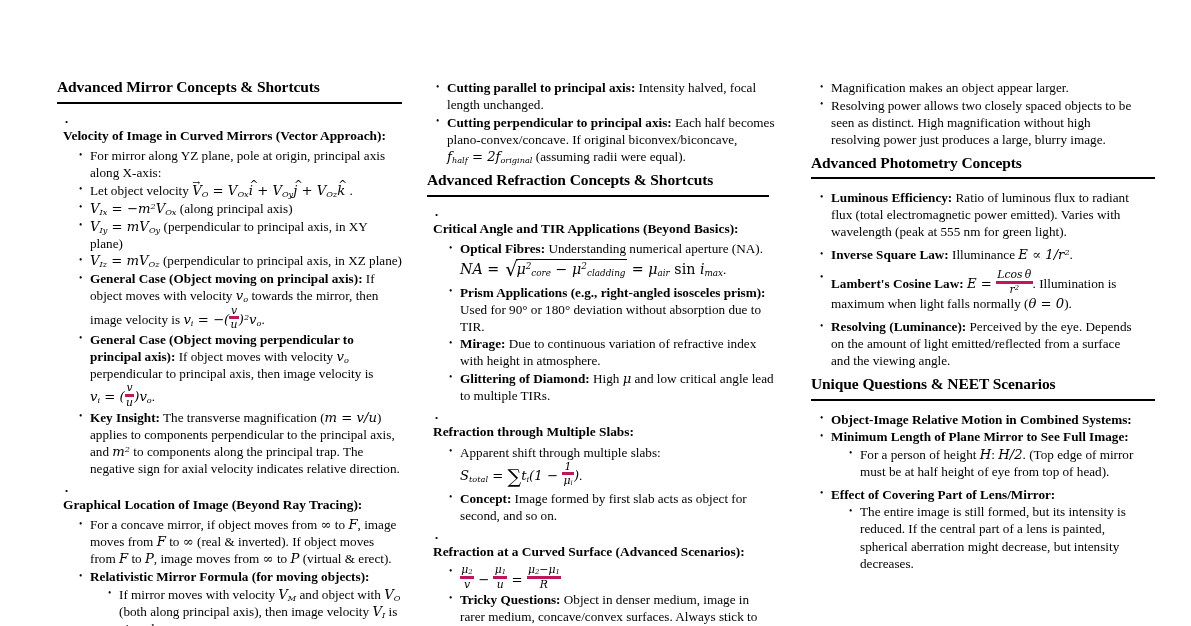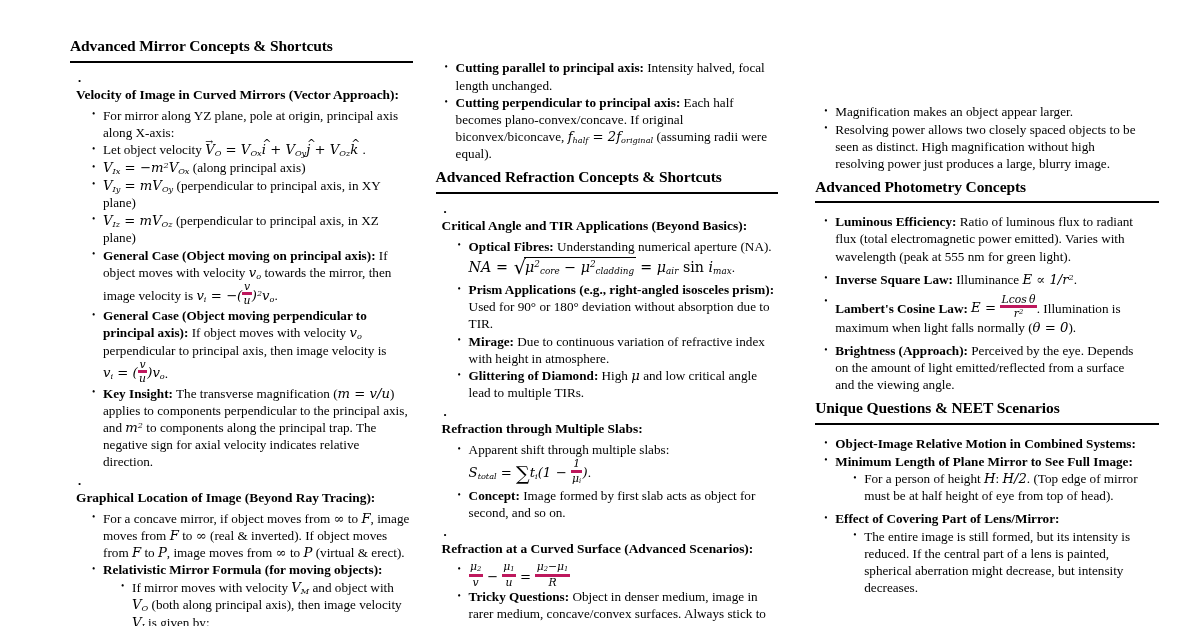--- a/index.html
+++ b/index.html
@@ -18,24 +18,23 @@
   .page {
     position: relative;
     width: 1191px;
     height: 626px;
     padding: 0;
     box-sizing: border-box;
   }
   .columns {
     display: flex;
     gap: 0;
-    padding: 78px 0 0 13px;
+    padding: 78px 0 0 0;
     box-sizing: border-box;
     height: 626px;
-    align-items: center;
   }
   .col {
     width: 397px;
     box-sizing: border-box;
     padding: 0 22px 0 0;
     overflow: hidden;
   }
   .col.c1 { padding-left: 57px; padding-right: 0px; width: 404px; }
   .col.c2 { padding-left: 23px; padding-right: 12px; width: 385px; }
   .col.c3 { padding-left: 22px; padding-right: 48px; width: 402px; }
@@ -316,21 +315,21 @@
           <span>Ratio of luminous flux to radiant flux (total electromagnetic power emitted). Varies with wavelength (peak at 555 nm for green light).</span></li>
 
         <li class="spaced"><b>Inverse Square Law:</b>
           <span>Illuminance</span>
           <span class="m">E <span class="mr">∝</span> 1/r<sup>2</sup></span><span>.</span></li>
 
         <li class="spaced"><b>Lambert's Cosine Law:</b>
           <span class="m">E <span class="mr">=</span>
             <span class="frac"><span class="num">Lcos θ</span><span>r<sup>2</sup></span></span></span><span>. Illumination is maximum when light falls normally (</span><span class="m">θ <span class="mr">=</span> 0</span><span>).</span></li>
 
-        <li class="spaced"><b>Brightness (Approach):</b>
+        <li class="spaced"><b>Resolving (Luminance):</b>
           <span>Perceived by the eye. Depends on the amount of light emitted/reflected from a surface and the viewing angle.</span></li>
       </ul>
 
       <h2 class="section">Unique Questions &amp; NEET Scenarios</h2>
       <div class="rule"></div>
 
       <ul class="lvl1 tight">
         <li><b>Object-Image Relative Motion in Combined Systems:</b>
         </li>
 

